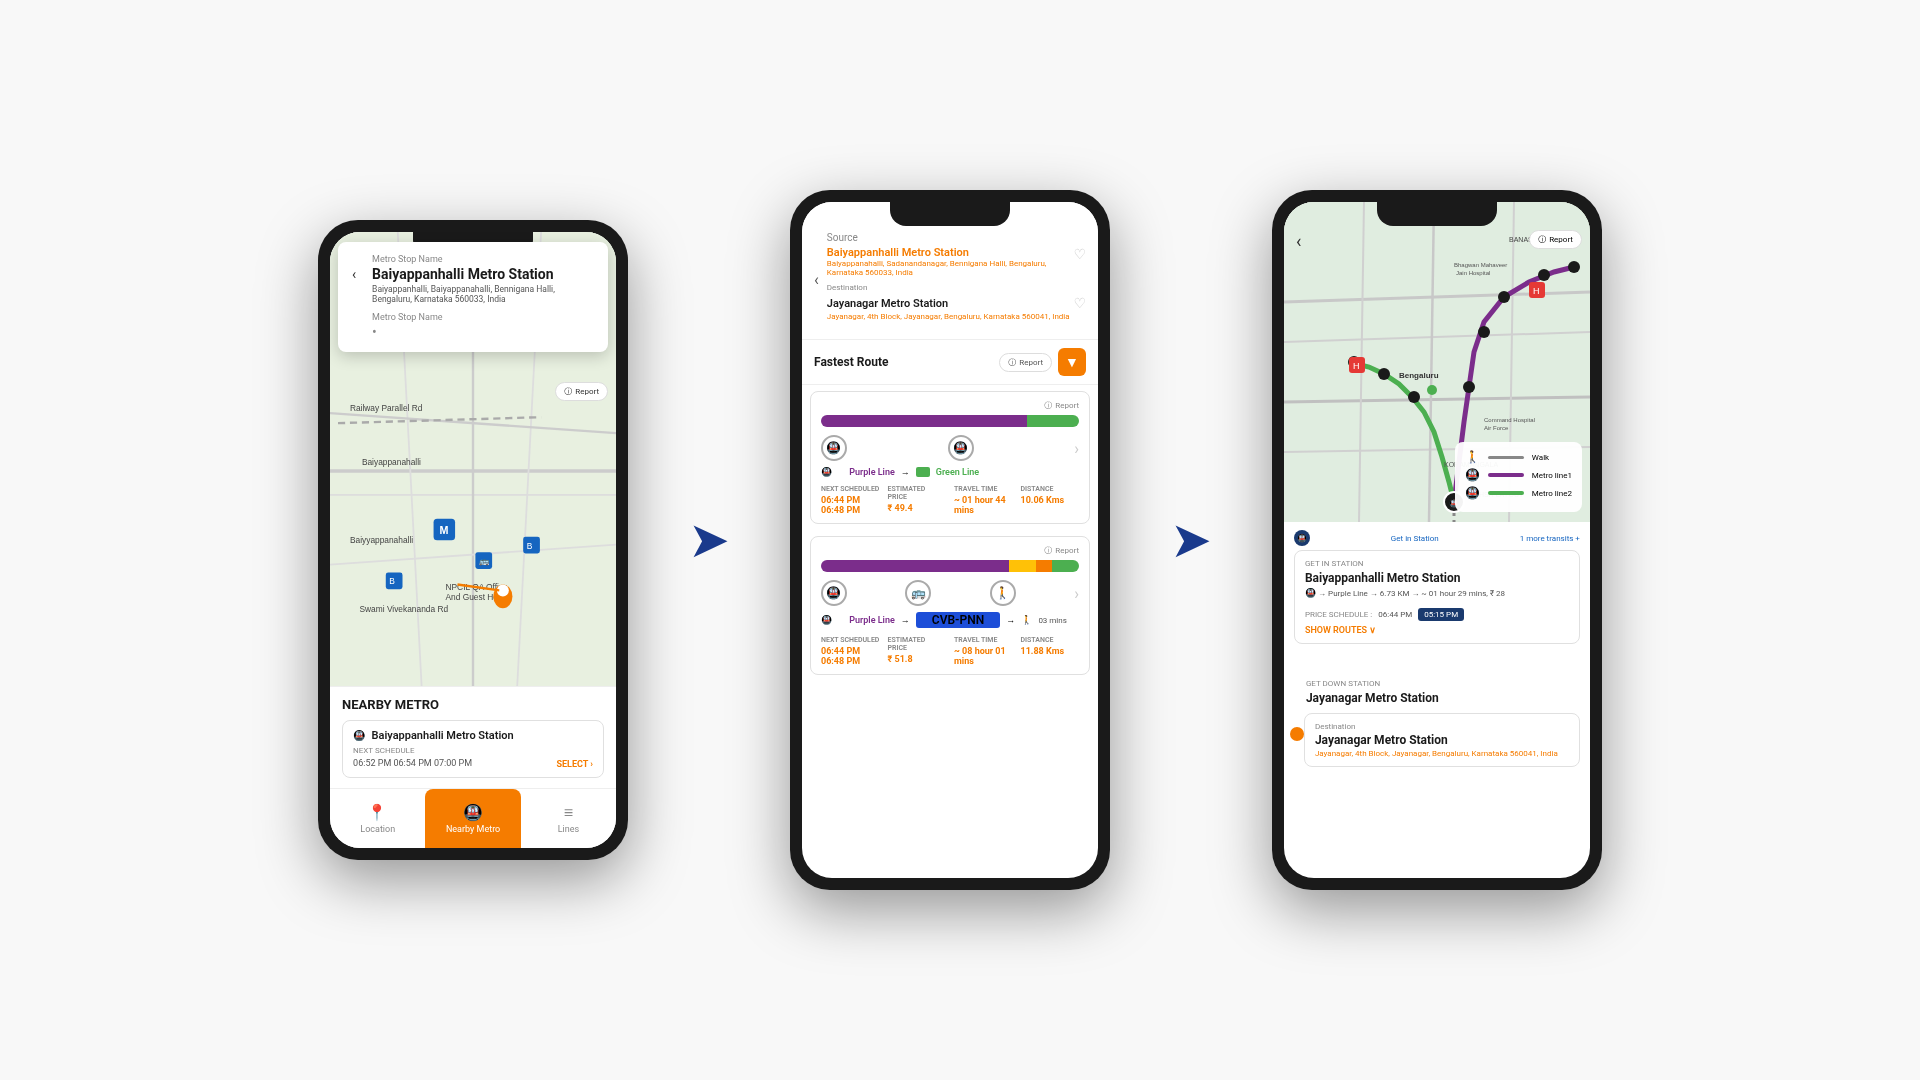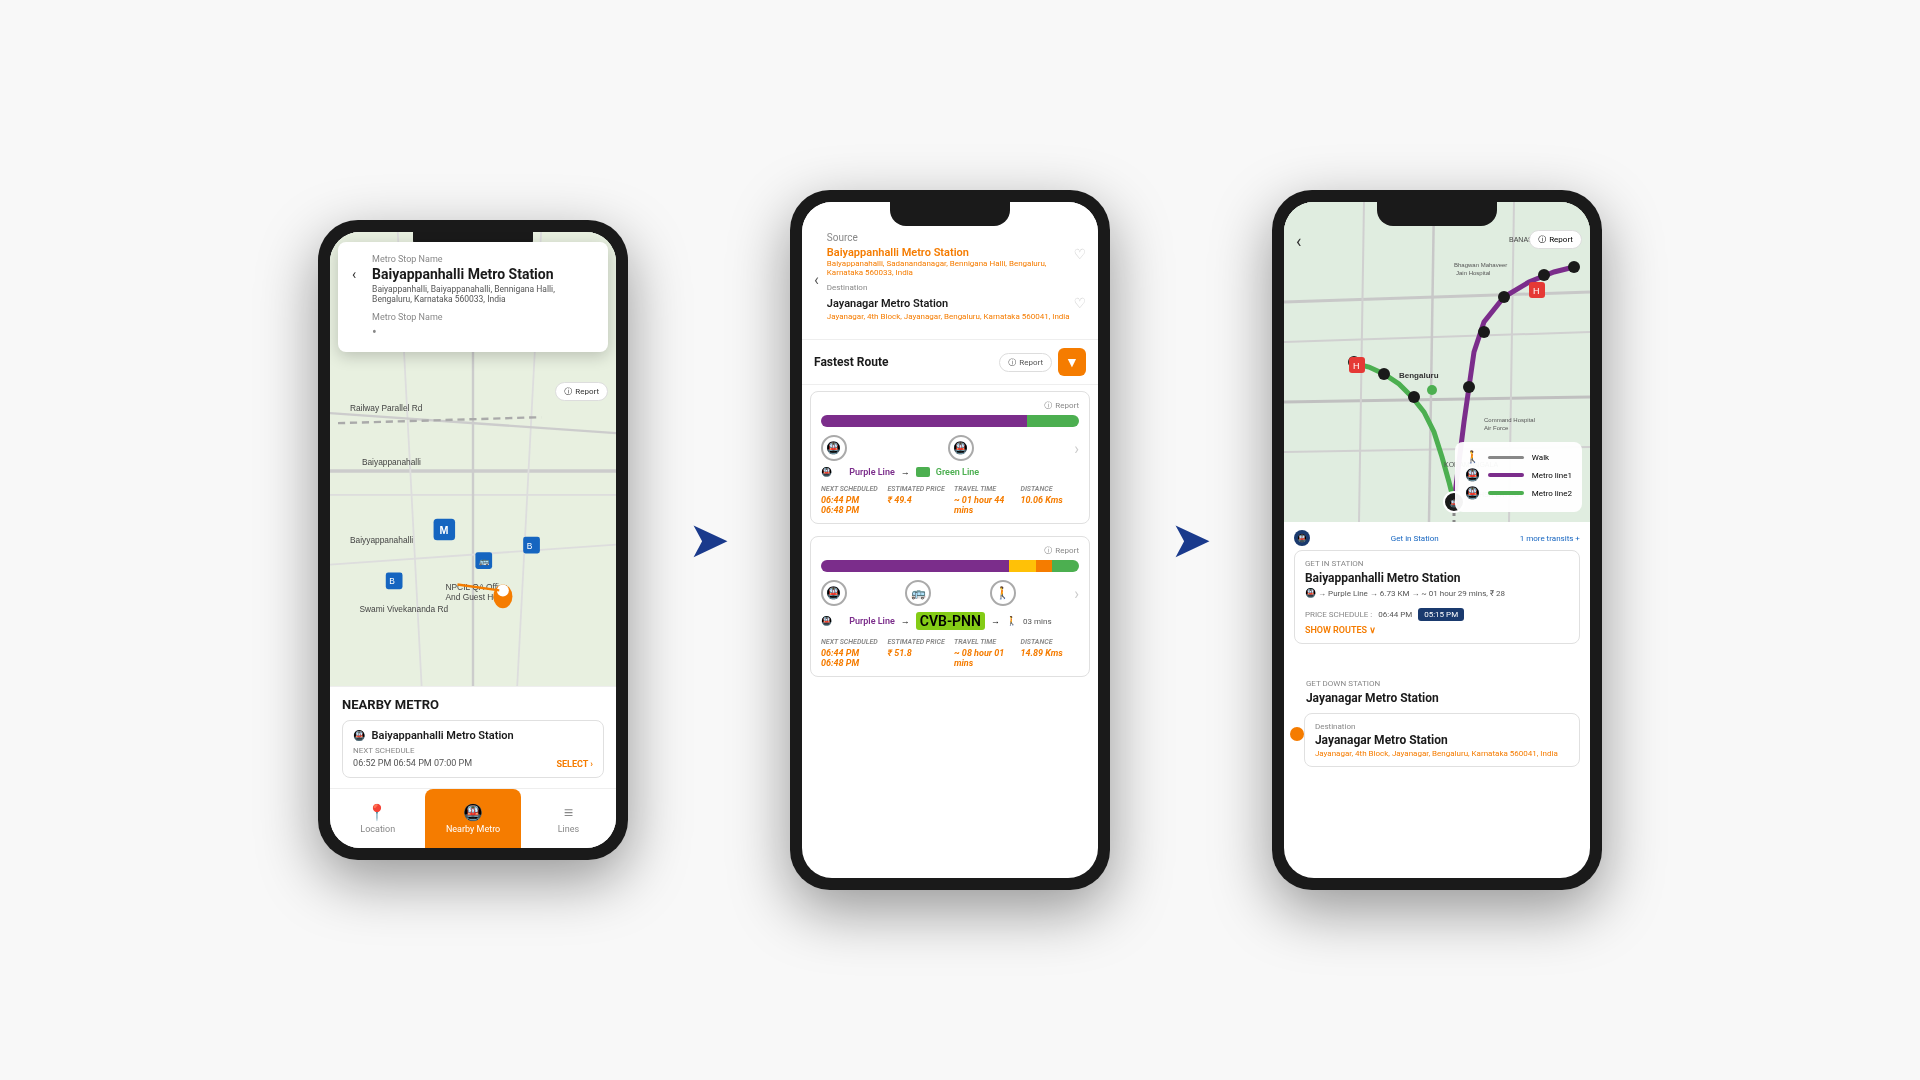--- a/index.html
+++ b/index.html
@@ -337,21 +337,20 @@
     .p2-green-line {
       color: #4caf50;
       font-weight: 600;
     }
     .p2-stats-row {
       display: flex;
       gap: 8px;
     }
     .p2-stat {
       flex: 1;
-      font-style: italic;
     }
     .p2-stat-label {
       font-size: 7px;
       color: #888;
       text-transform: uppercase;
       font-weight: 600;
     }
     .p2-stat-value {
       font-size: 9px;
       font-weight: 700;
@@ -725,42 +724,42 @@
         <div class="p2-icons-row">
           <div class="p2-metro-icon">🚇</div>
           <div class="p2-metro-icon">🚌</div>
           <div class="p2-metro-icon">🚶</div>
           <span class="p2-chevron">›</span>
         </div>
         <div class="p2-line-row">
           <span style="font-size:9px;">🚇</span>
           <span class="p2-purple-line">Purple Line</span>
           <span>→</span>
-          <span style="background:#84cc16;padding:1px 4px;border-radius:3px;font-size:14px;font-weight:600;">CVB-PNN</span>
+          <span style="background:#1d4ed8;padding:1px 16px;border-radius:3px;font-size:12px;font-weight:600;">CVB-PNN</span>
           <span>→</span>
           <span style="font-size:9px;">🚶</span>
           <span style="font-size:8px;color:#555;">03 mins</span>
         </div>
         <div class="p2-stats-row">
           <div class="p2-stat">
             <div class="p2-stat-label">NEXT SCHEDULED</div>
             <div class="p2-stat-value">06:44 PM
 06:48 PM</div>
           </div>
           <div class="p2-stat">
             <div class="p2-stat-label">ESTIMATED PRICE</div>
             <div class="p2-stat-value">₹ 51.8</div>
           </div>
           <div class="p2-stat">
             <div class="p2-stat-label">TRAVEL TIME</div>
             <div class="p2-stat-value">~ 08 hour 01 mins</div>
           </div>
           <div class="p2-stat">
             <div class="p2-stat-label">DISTANCE</div>
-            <div class="p2-stat-value">14.89 Kms</div>
+            <div class="p2-stat-value">11.88 Kms</div>
           </div>
         </div>
       </div>
 
     </div>
   </div>
 
   <div class="arrow" style="color:#1a3a8c; font-size:50px;">➤</div>
 
   <div class="phone" style="height: 700px; width: 330px;">

